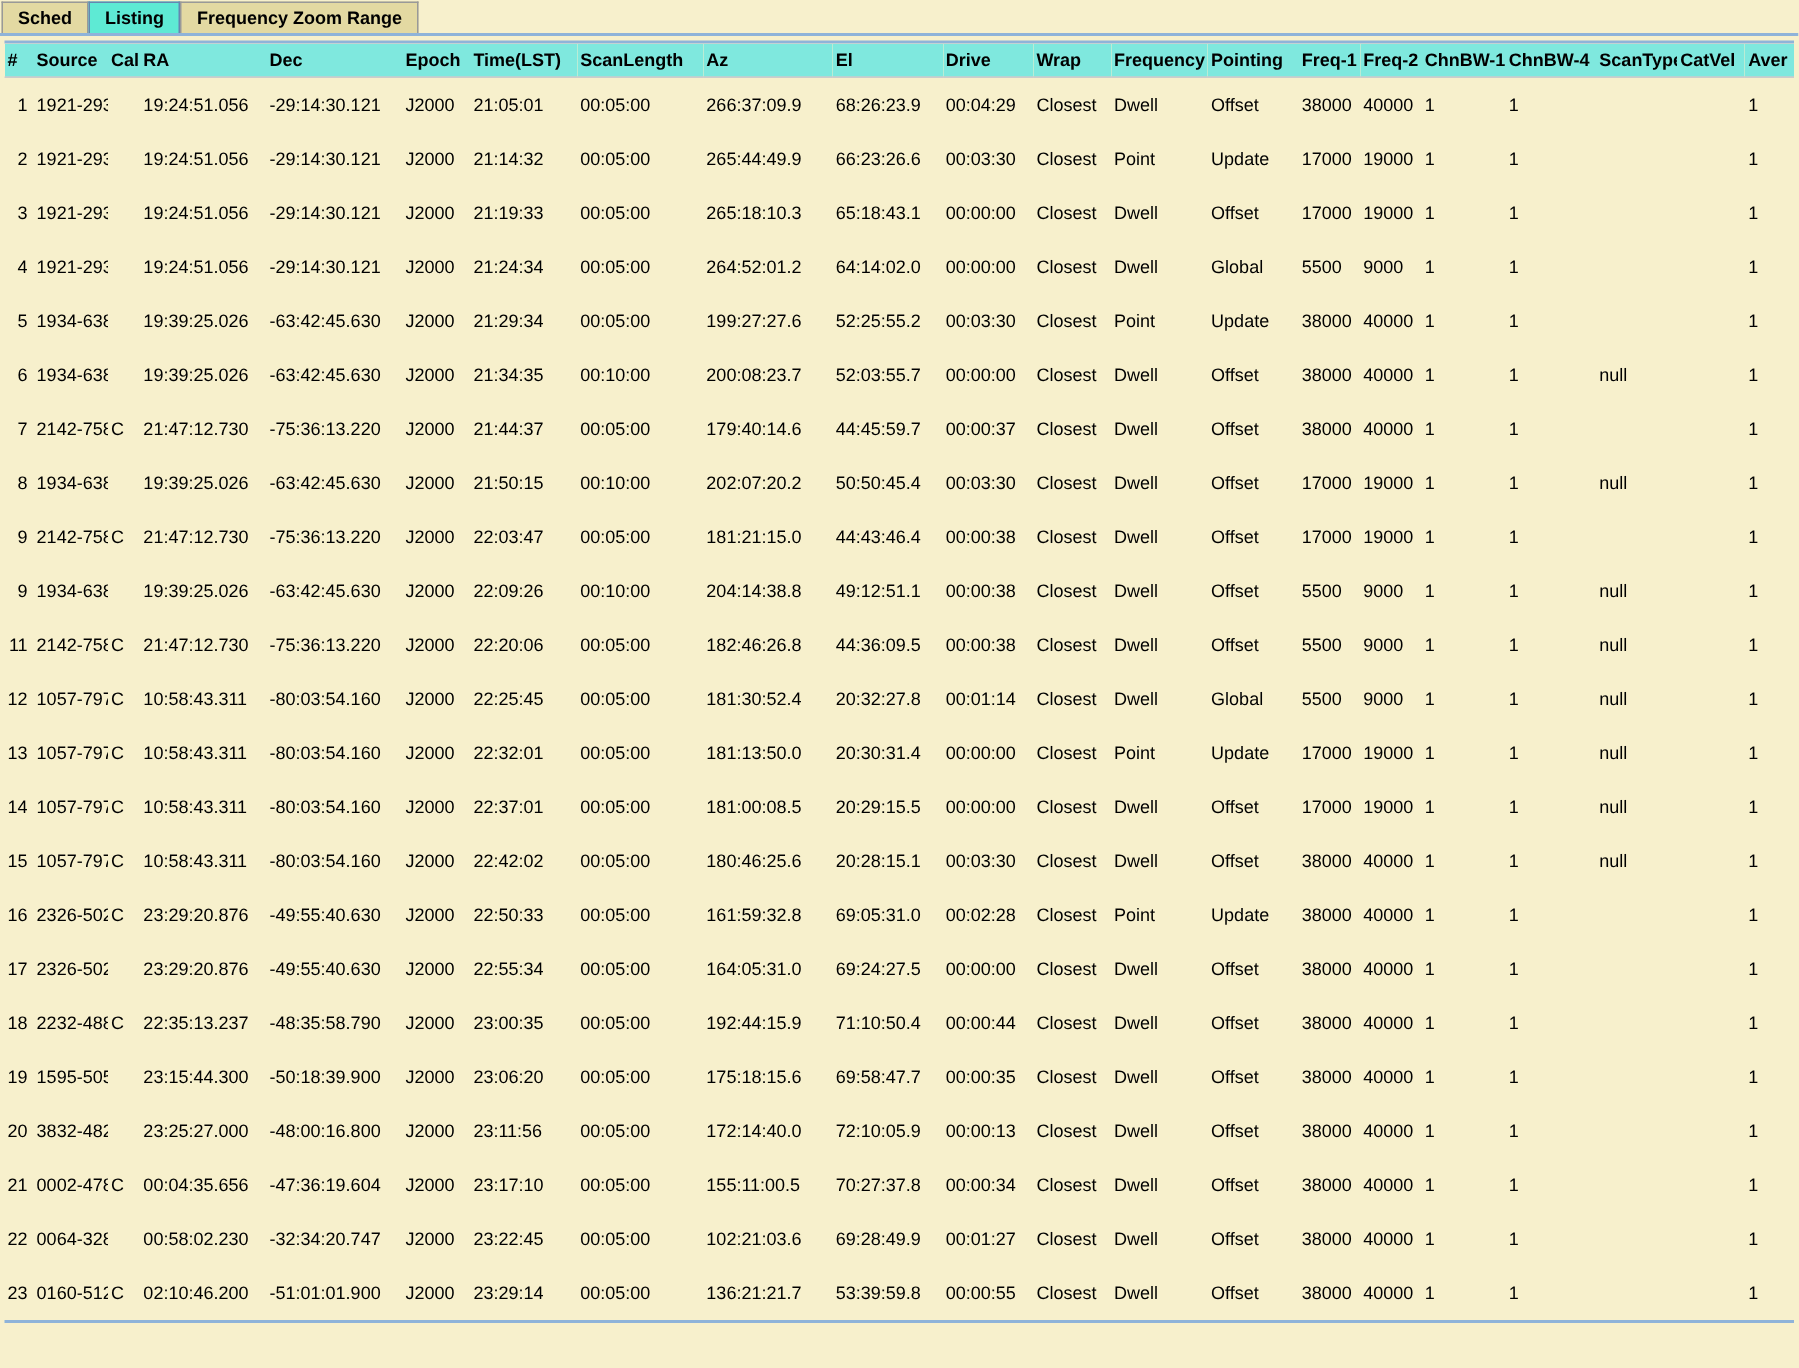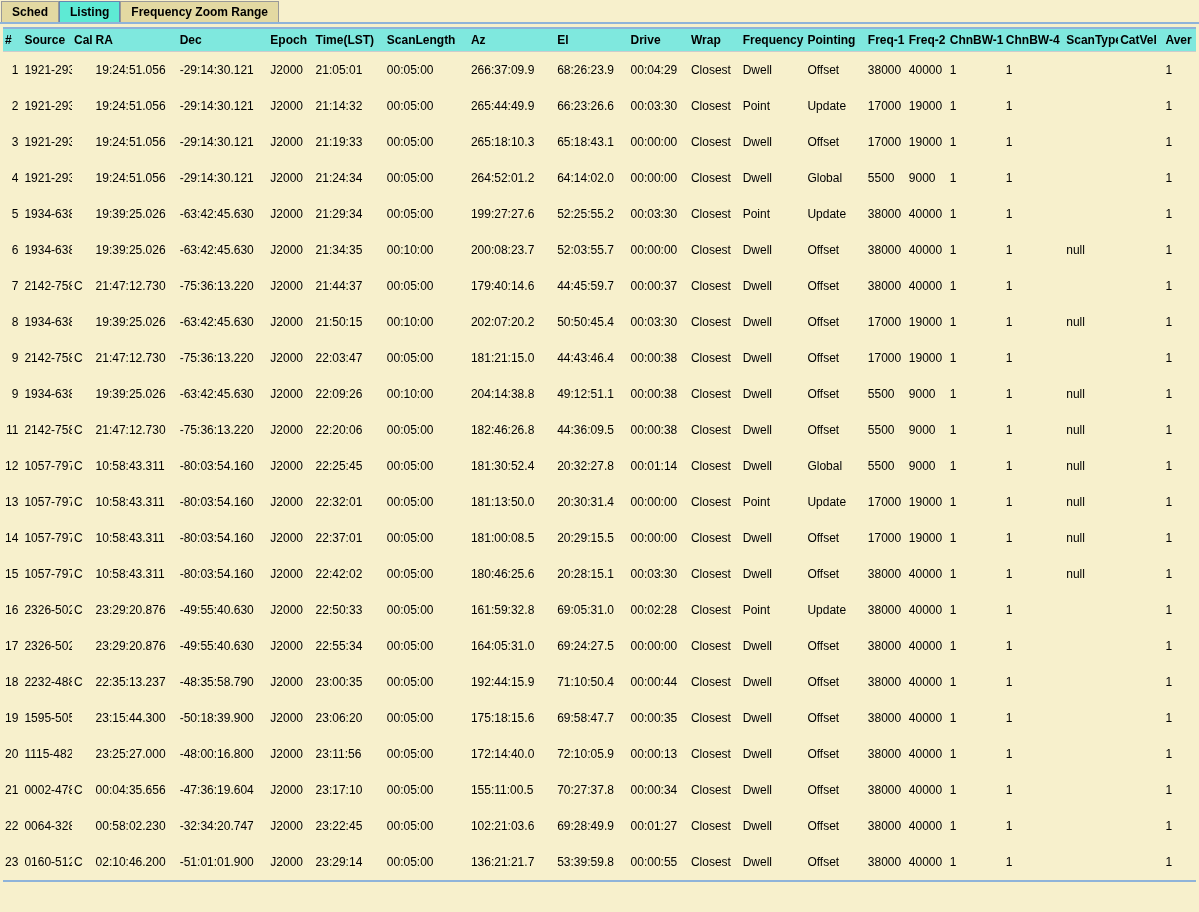--- a/index.html
+++ b/index.html
@@ -579,21 +579,21 @@
           <td>38000</td>
           <td>40000</td>
           <td>1</td>
           <td>1</td>
           <td></td>
           <td></td>
           <td>1</td>
         </tr>
         <tr>
           <td class="num">20</td>
-          <td>1115-482</td>
+          <td>3832-482</td>
           <td></td>
           <td>23:25:27.000</td>
           <td>-48:00:16.800</td>
           <td>J2000</td>
           <td>23:11:56</td>
           <td>00:05:00</td>
           <td>172:14:40.0</td>
           <td>72:10:05.9</td>
           <td>00:00:13</td>
           <td>Closest</td>

